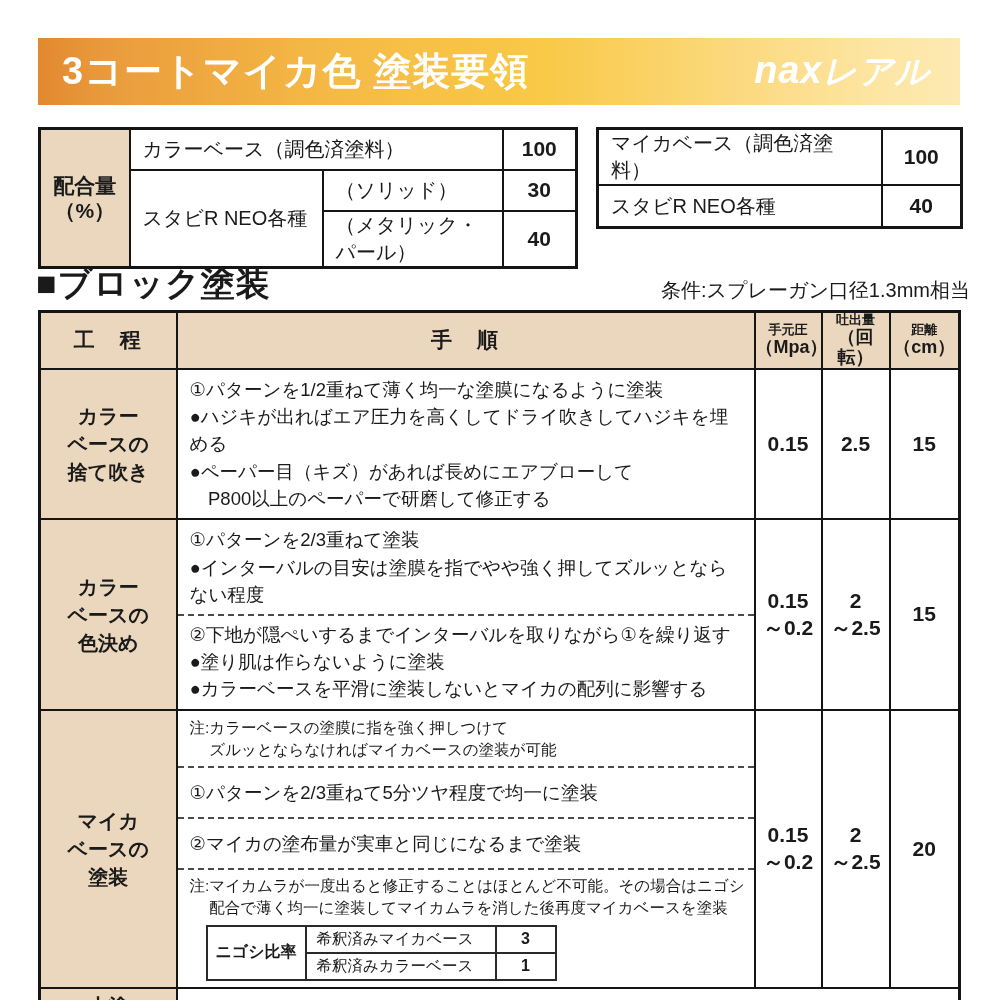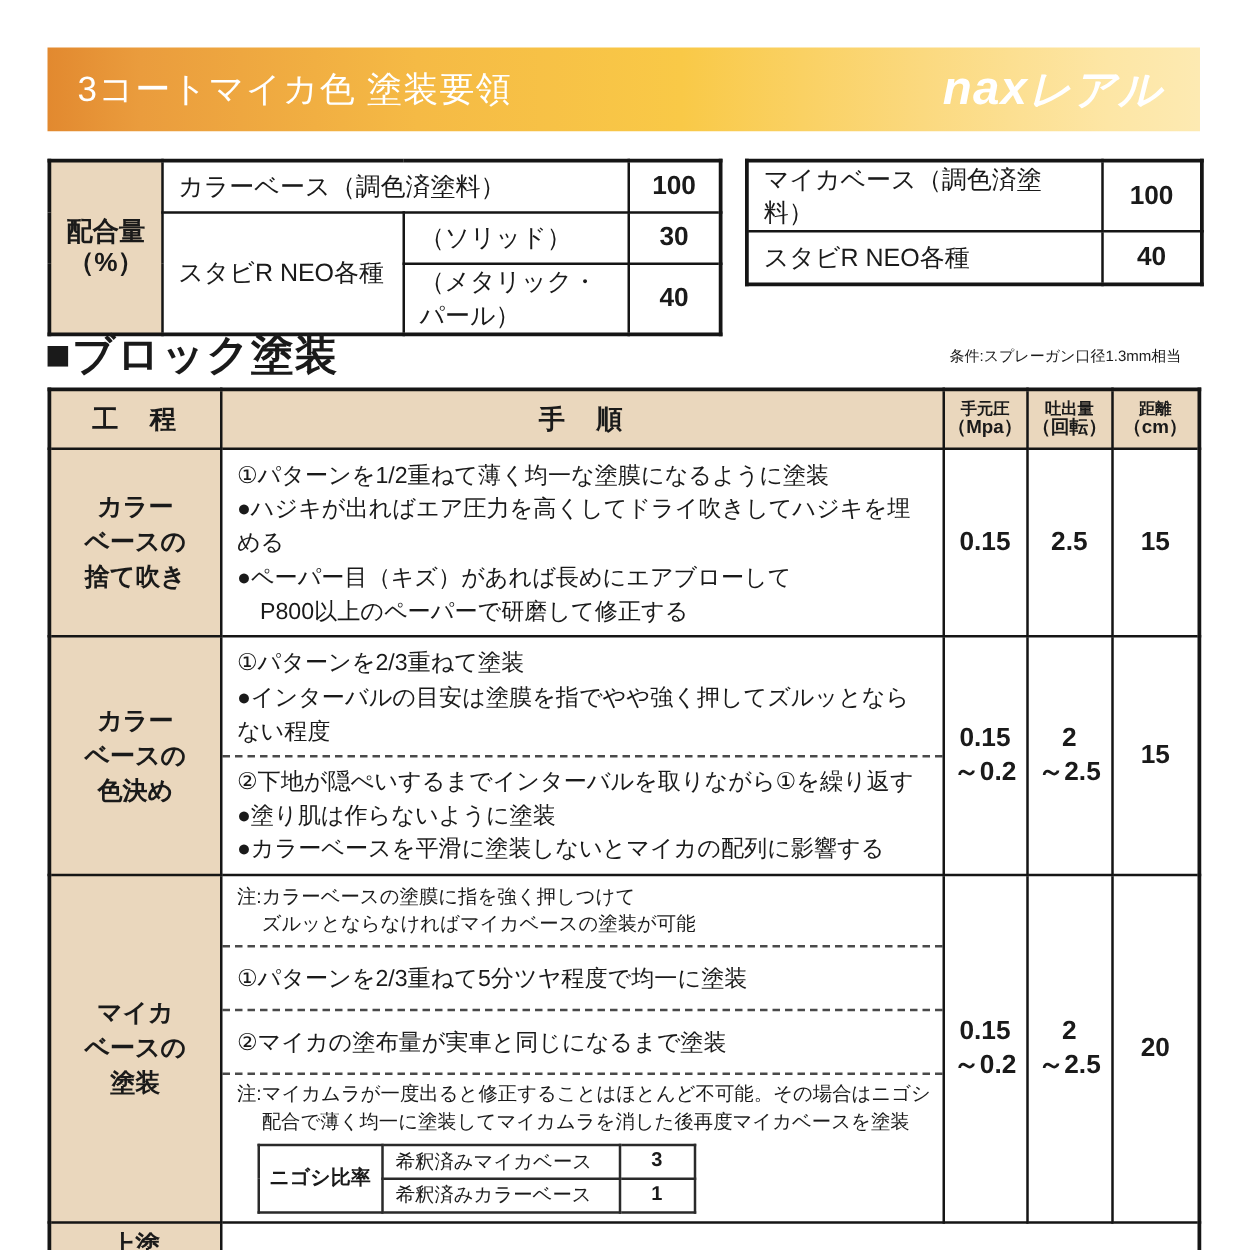--- a/index.html
+++ b/index.html
@@ -7,40 +7,40 @@
     width:1000px;height:1000px;position:relative;background:#ffffff;
     font-family:"Liberation Sans","DejaVu Sans",sans-serif;color:#1a1a1a;
     -webkit-font-smoothing:antialiased;
   }
   
   .banner{
     position:absolute;left:38px;top:38px;width:922px;height:67px;
     background:linear-gradient(90deg,#e2892f 0%,#ea9c3d 8%,#f5ba45 32%,#f9c947 55%,#fbd97f 76%,#fde6a5 92%,#fdeab2 100%);
     display:flex;align-items:center;justify-content:space-between;
   }
-  .banner-title{color:#fff;font-size:28px;font-weight:normal;padding-left:24px;letter-spacing:1px;}
+  .banner-title{color:#fff;font-size:38px;font-weight:bold;padding-left:24px;letter-spacing:1px;}
   .banner-logo{color:#fff;padding-right:30px;font-weight:bold;font-style:italic;display:flex;align-items:baseline;text-align:center;}
   .logo-nax{font-size:38px;letter-spacing:1px;}
   .logo-kana{font-size:34px;letter-spacing:1px;}
   
   table{border-collapse:collapse;table-layout:fixed;}
   .mix td,.main td,.main th{border:2px solid #151515;}
   .mix{position:absolute;border:3px solid #151515;}
   .mix td{font-size:20px;padding:0 12px 0 12px;height:39px;vertical-align:middle;background:#fff;}
   .mix td.lbl-cell{font-weight:bold;text-align:center;font-size:21px;line-height:1.2;padding:0;white-space:pre-line;background:#ead7bd;}
   .mix td.val{font-weight:bold;text-align:center;font-size:21px;padding:0;}
   
   .block-title{position:absolute;left:36px;top:261px;font-size:34px;font-weight:bold;letter-spacing:1px;}
-  .condition{position:absolute;right:55px;top:277px;font-size:12px;}
+  .condition{position:absolute;right:30px;top:277px;font-size:20px;}
   
   .main{position:absolute;left:38px;top:310px;width:920px;border:3px solid #151515;}
   .main th{background:#ead7bd;font-weight:bold;vertical-align:middle;text-align:center;padding:0;}
   .th-big{font-size:21px;letter-spacing:2px;}
   .th-small .l1{font-size:13px;display:block;line-height:1.15;}
-  .th-small .l2{font-size:15px;display:block;line-height:1.1;}
+  .th-small .l2{font-size:18px;display:block;line-height:1.1;}
   .proc{background:#ead7bd;font-weight:bold;font-size:20px;text-align:center;vertical-align:middle;white-space:pre-line;line-height:1.4;padding:0;}
   .steps-cell{vertical-align:middle;padding:6px 8px 6px 12px;background:#fff;}
   .steps{white-space:pre-line;font-size:18.5px;line-height:1.48;}
   .val{font-weight:bold;font-size:21px;text-align:center;vertical-align:middle;white-space:pre-line;line-height:1.25;background:#fff;padding:0;}
   .dashed{border-top:2px dashed #4a4a4a;margin:5px -8px 5px -12px;height:0;}
   .note{font-size:15.5px;font-weight:normal;white-space:pre-line;line-height:1.42;}
   .step-line{font-size:18.5px;padding:7px 0;}
   
   .sub{margin:6px 0 0 16px;border-collapse:collapse;}
   .sub td{border:2px solid #2a2a2a;height:25px;vertical-align:middle;background:#fff;}

